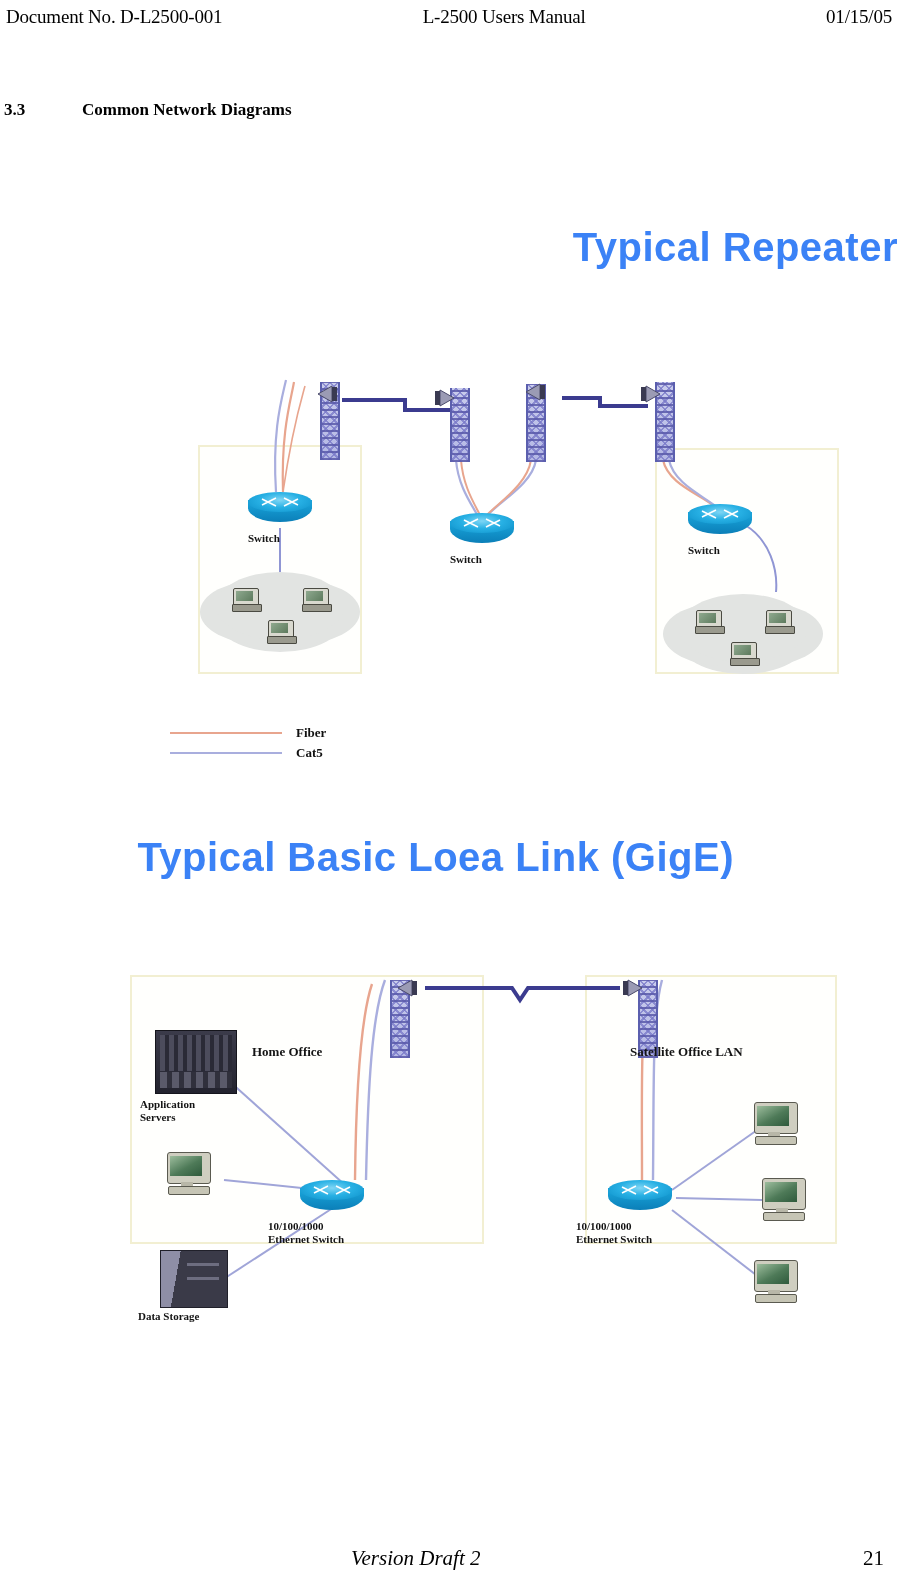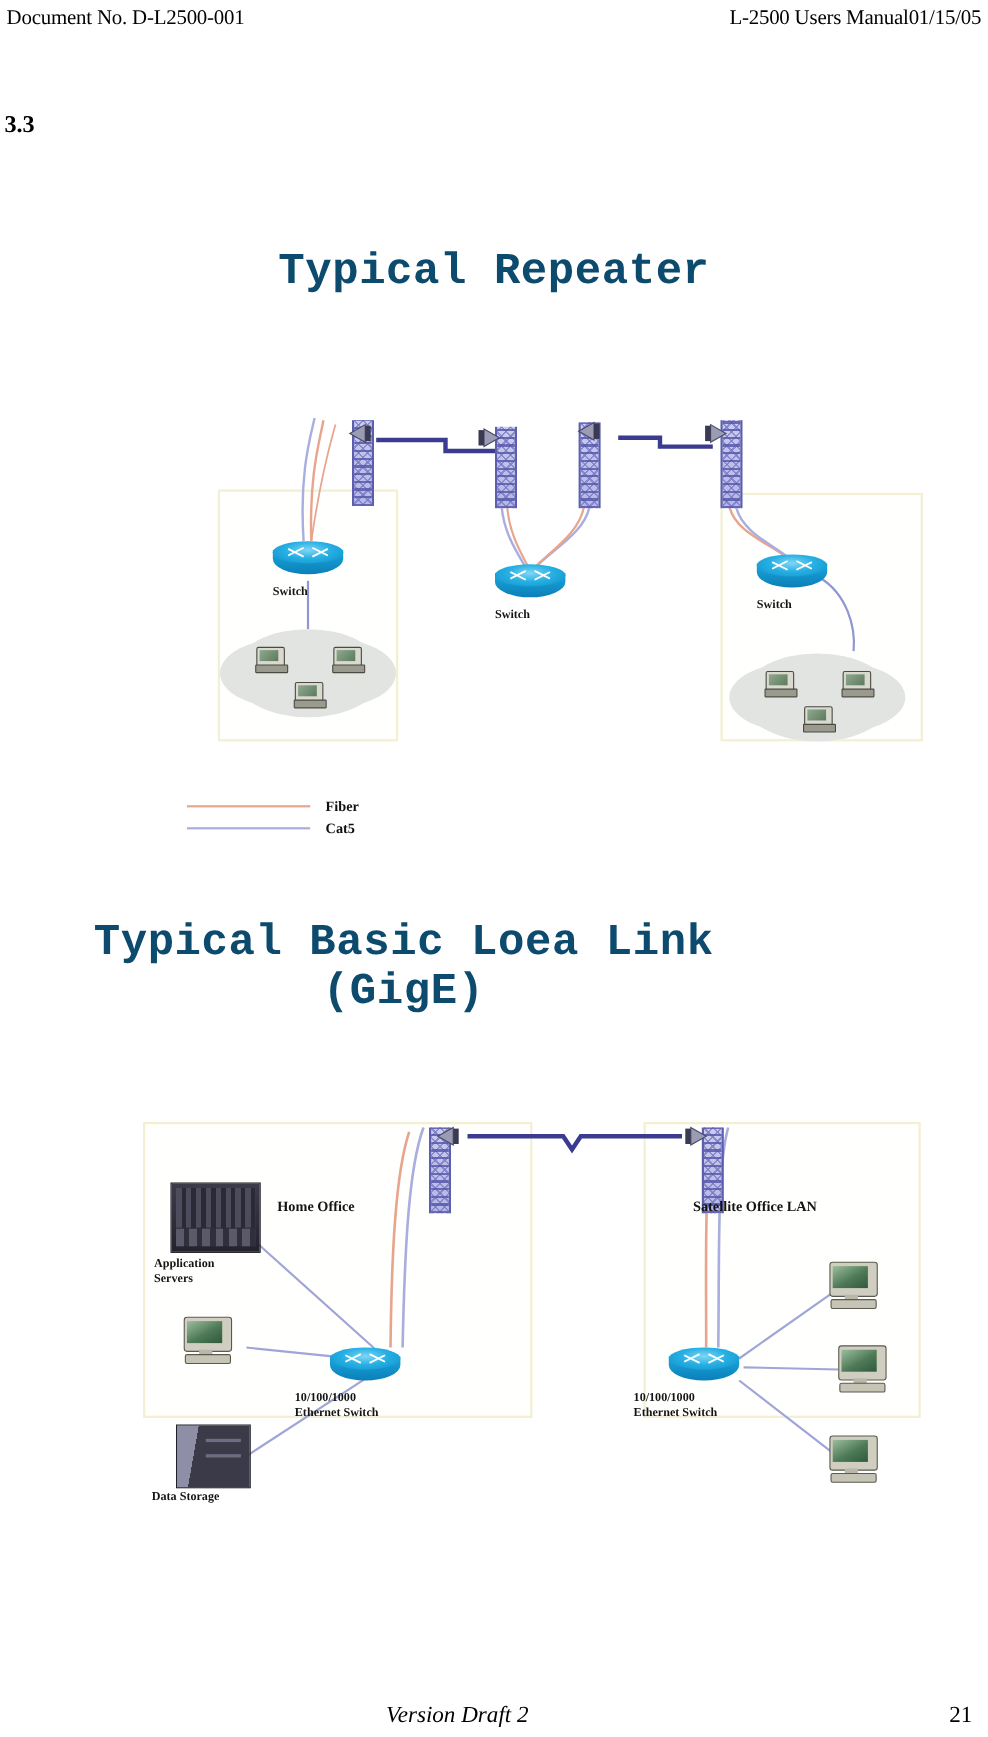--- a/index.html
+++ b/index.html
@@ -23,43 +23,43 @@
     top: 6px;
     left: 6px;
     right: 6px;
     height: 26px;
     display: flex;
     align-items: flex-start;
     font-size: 19px;
     letter-spacing: -0.2px;
   }
   .hdr-left  { flex: 0 0 auto; }
-  .hdr-mid   { flex: 1 1 auto; text-align: right; margin-left: -40px; }
+  .hdr-mid   { flex: 1 1 auto; text-align: center; margin-left: -40px; }
   .hdr-right { flex: 0 0 auto; }
 
   
   .section-heading {
     position: absolute;
     top: 100px;
     left: 4px;
-    font-size: 22px;
+    font-size: 17px;
     font-weight: bold;
     display: flex;
     align-items: baseline;
   }
   .section-num { width: 78px; }
   .section-title { white-space: nowrap; }
 
   
   .figure { position: absolute; }
   .fig-title {
-    text-align: center;
+    text-align: right;
     font-weight: bold;
-    color: #0c4a6e;
-    font-family: Liberation Mono, monospace;
+    color: #3b82f6;
+    font-family: Liberation Sans, sans-serif;
     filter: blur(0.25px);
   }
   #fig1 { left: 0; top: 225px; width: 898px; height: 520px; }
   #fig1 .fig-title { font-size: 40px; letter-spacing: 0.5px; }
   #fig2 { left: 0; top: 835px; width: 734px; height: 520px; }
   #fig2 .fig-title { font-size: 40px; letter-spacing: 0.5px; }
 
   .fig-canvas { position: relative; width: 898px; }
   #fig1 .fig-canvas { height: 440px; }
   #fig2 .fig-canvas { height: 440px; padding-left: 40px; }
@@ -246,20 +246,21 @@
 <div class="page">
 
   <div class="page-header">
     <span class="hdr-left">Document No. D-L2500-001</span>
     <span class="hdr-mid">L-2500 Users Manual</span>
     <span class="hdr-right">01/15/05</span>
   </div>
 
   <div class="section-heading">
     <span class="section-num">3.3</span>
+    <span class="section-title">Common Network Diagrams</span>
   </div>
 
   <div class="figure" id="fig1">
     <div class="fig-title">Typical Repeater</div>
 
     <div class="fig-canvas">
 
       <div class="zone" style="left:198px; top:175px; width:160px; height:225px;"></div>
       <div class="zone" style="left:655px; top:178px; width:180px; height:222px;"></div>
 

